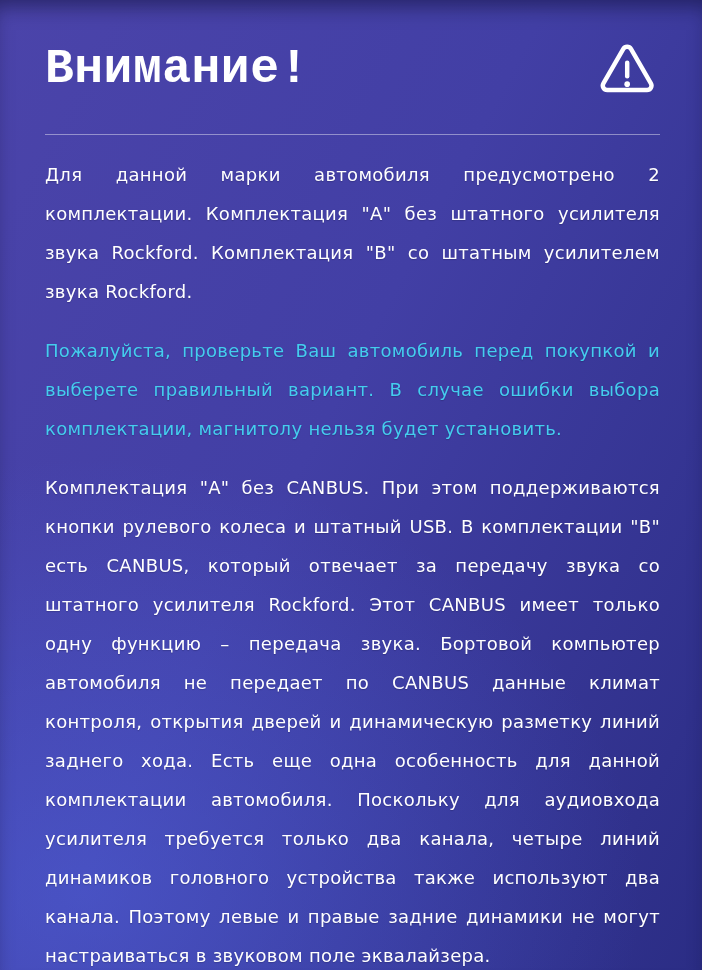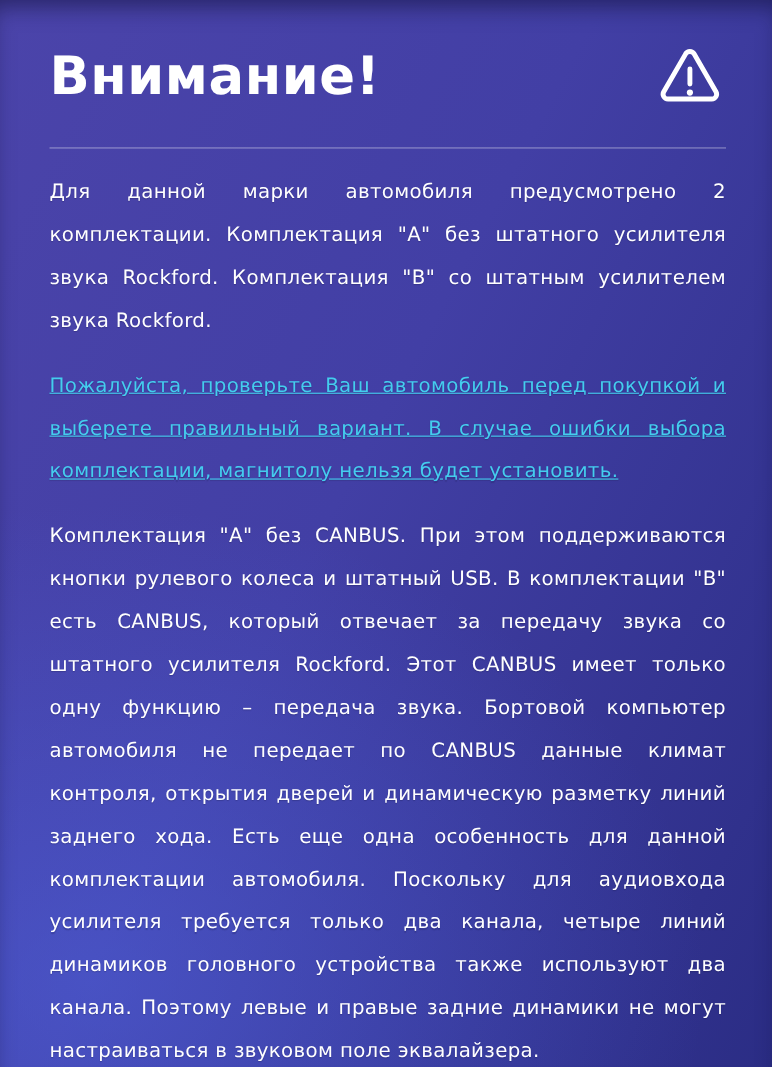--- a/index.html
+++ b/index.html
@@ -21,20 +21,21 @@
     background:
       radial-gradient(900px 700px at 12% 92%, rgba(79, 101, 226, 0.50), rgba(79, 101, 226, 0) 62%),
       linear-gradient(118deg, #4b44aa 0%, #423fa5 45%, #2b2d85 100%);
     box-shadow: inset 0 14px 20px -8px rgba(12, 12, 50, 0.55);
   }
   .header {
     display: flex;
     justify-content: space-between;
     align-items: center;
     padding-top: 38px;
+    font-family: Liberation Mono, monospace;
   }
   .title {
     margin: 0;
     color: #ffffff;
     font-size: 48px;
     font-weight: bold;
     letter-spacing: 0.5px;
     line-height: 1.1;
   }
   .warn-icon {
@@ -52,21 +53,20 @@
     margin: 20px 0 18px 0;
     font-size: 18px;
     line-height: 39px;
     letter-spacing: 0.3px;
     text-align: justify;
     color: #ffffff;
     text-shadow: 0 1px 1px rgba(20, 20, 60, 0.25);
   }
   .para.cyan {
     color: #44cdee;
-    text-decoration: underline;
   }
 </style>
 </head>
 <body>
 
 <div class="page">
   <div class="header">
     <h1 class="title">Внимание!</h1>
     <span class="warn-icon">
       <svg width="62" height="58" viewBox="0 0 64 60" aria-hidden="true">

